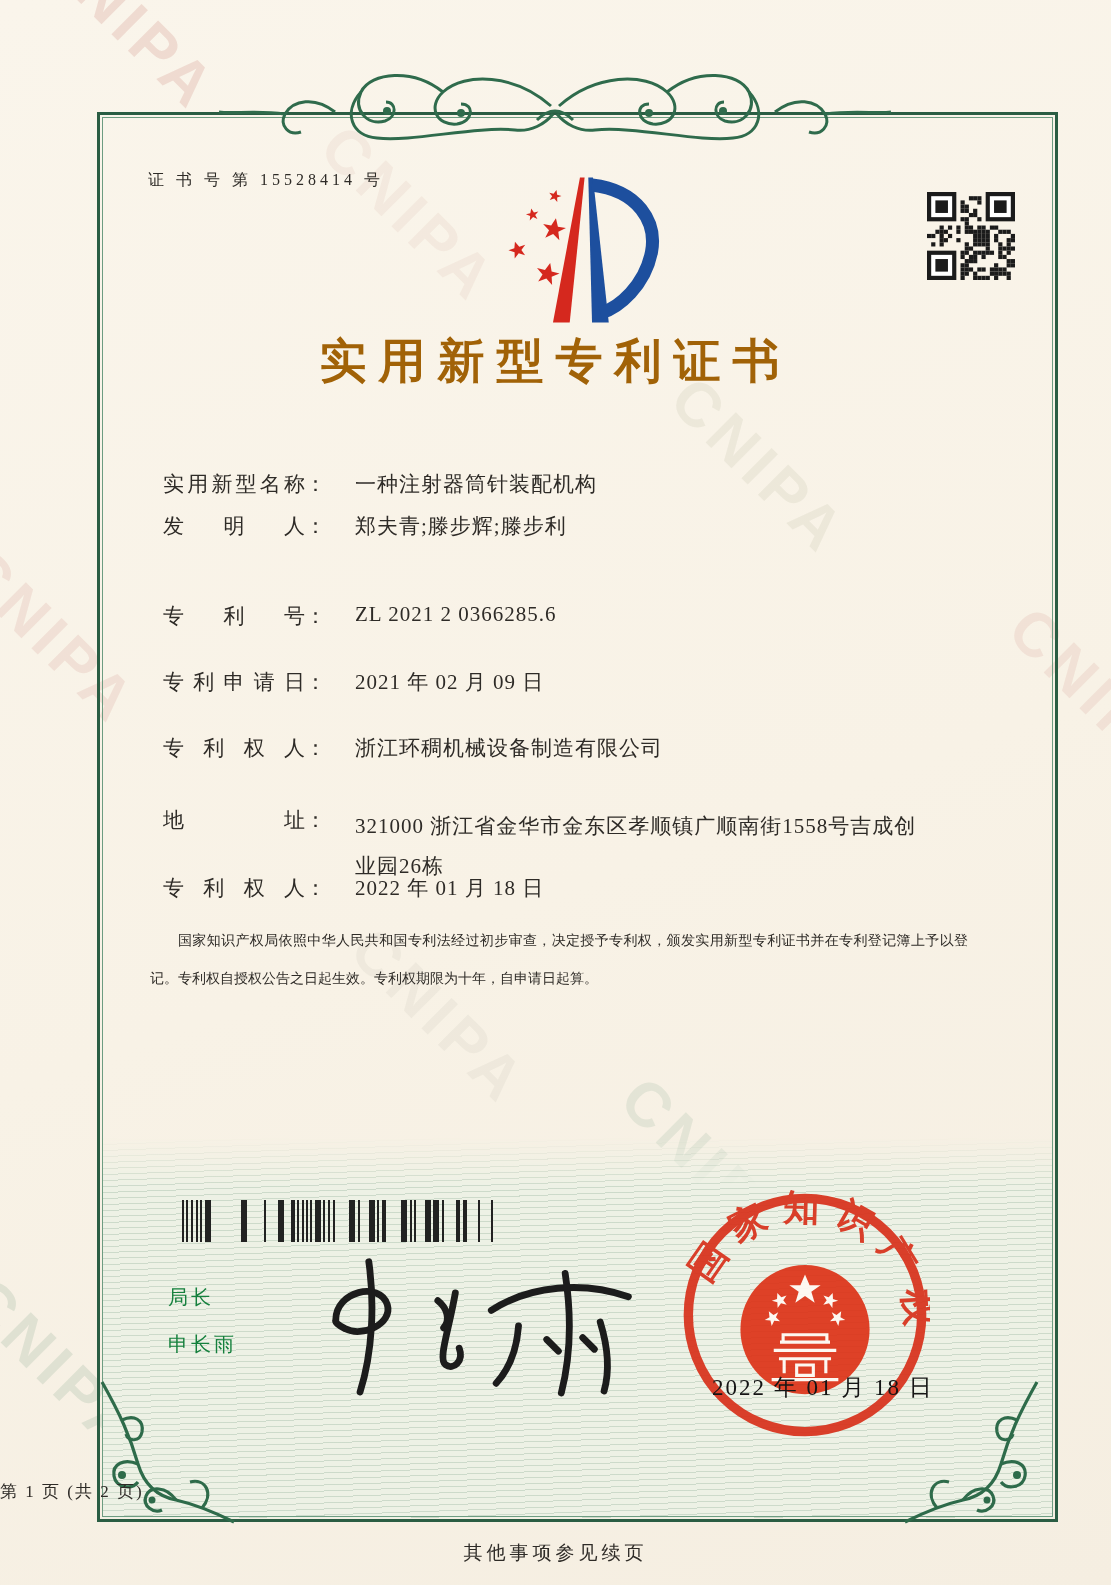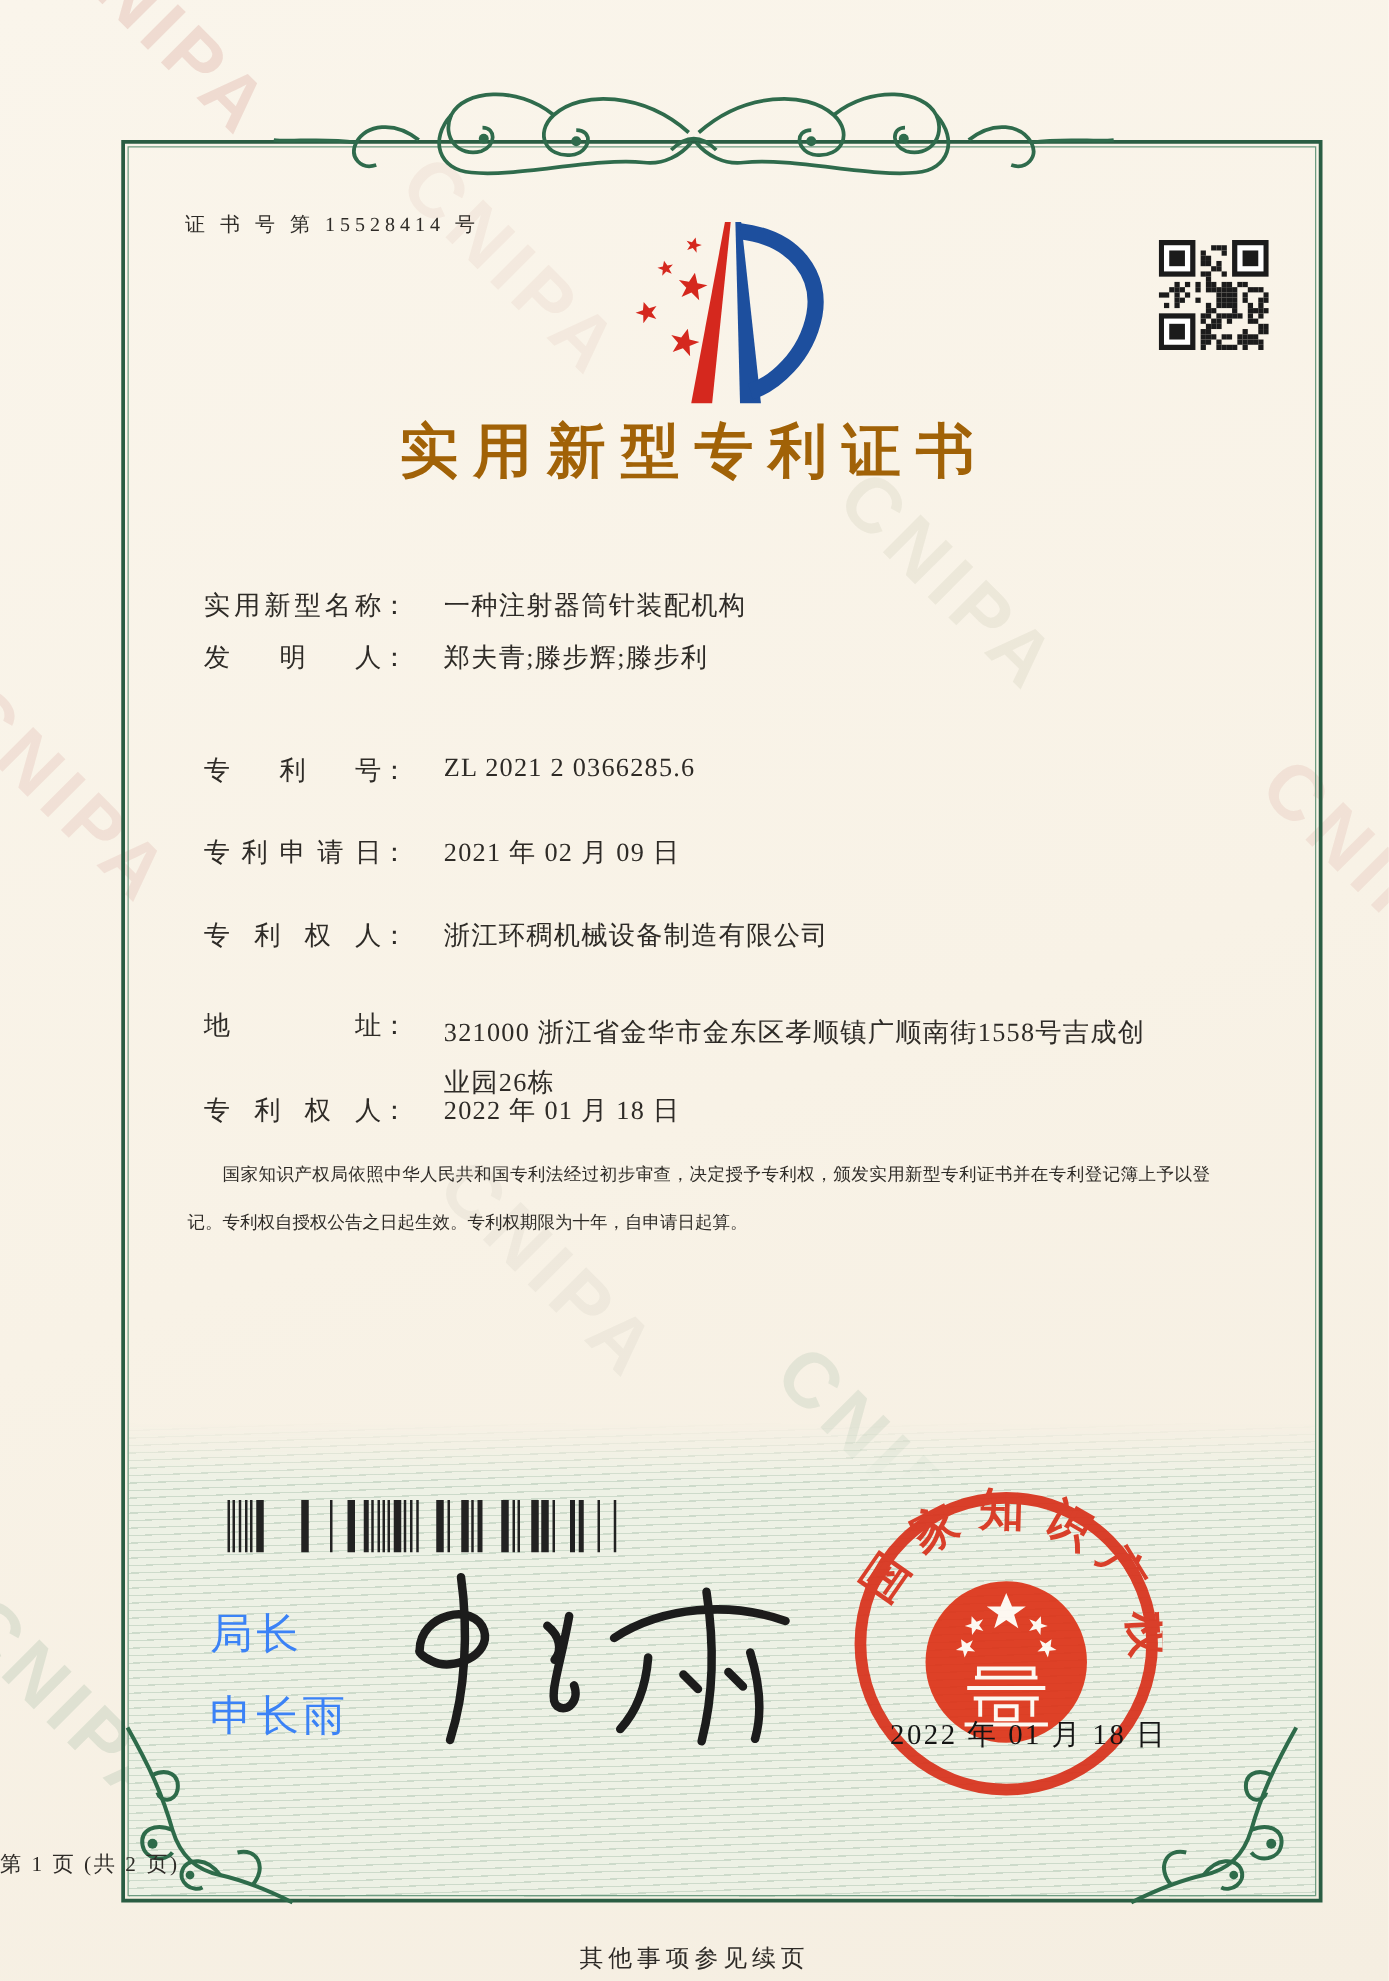--- a/index.html
+++ b/index.html
@@ -34,27 +34,27 @@
   .fcolon{display:inline-block;margin-right:8px;vertical-align:top;}
   .fvalue{display:inline-block;letter-spacing:1px;vertical-align:top;margin-left:21px;}
   .fvalue.wrap{white-space:normal;max-width:565px;line-height:40px;}
   .frow2-part2{position:absolute;left:432px;top:0;}
   
   .paras{position:absolute;left:150px;top:922px;width:818px;z-index:3;
          font-size:14px;line-height:38px;text-align:justify;font-family:Liberation Serif, serif;}
   .paras p{margin:0;text-indent:2em;}
   .barcode{left:160px;top:1200px;width:345px;height:42px;z-index:3;}
   .officer{left:168px;top:1284px;z-index:4;font-family:"Liberation Sans",sans-serif;
-           font-size:34px;letter-spacing:3px;color:#3b82f6;}
+           font-size:20px;letter-spacing:3px;color:#15803d;}
   .officer div{margin-bottom:20px;}
   .sig{left:292px;top:1248px;width:350px;height:150px;z-index:4;}
   .seal{left:680px;top:1190px;width:250px;height:250px;z-index:3;opacity:.93;}
   .seal-date{left:712px;top:1372px;z-index:5;font-size:23px;letter-spacing:2px;color:#141414;}
   .page-no{left:0;top:1480px;width:100%;font-size:17px;letter-spacing:2px;z-index:3;}
-  .note{left:0;top:1540px;width:100%;text-align:center;font-size:19px;letter-spacing:4px;z-index:3;margin-top:14px;}
+  .note{left:0;top:1540px;width:100%;text-align:center;font-size:19px;letter-spacing:4px;z-index:3;}
   .orn{z-index:2;pointer-events:none;}
   svg text{font-family:"Liberation Serif",serif;}
 </style>
 </head>
 <body>
 
 <svg width="0" height="0" style="position:absolute">
   <defs>
     <path id="star" d="M0,-10 L2.94,-3.09 L10,-3.09 L4.05,1.18 L6.18,8.09 L0,3.82 L-6.18,8.09 L-4.05,1.18 L-10,-3.09 L-2.94,-3.09 Z"></path>
     <g id="orn-half" fill="none" stroke="#2f6b4c" stroke-width="3">

